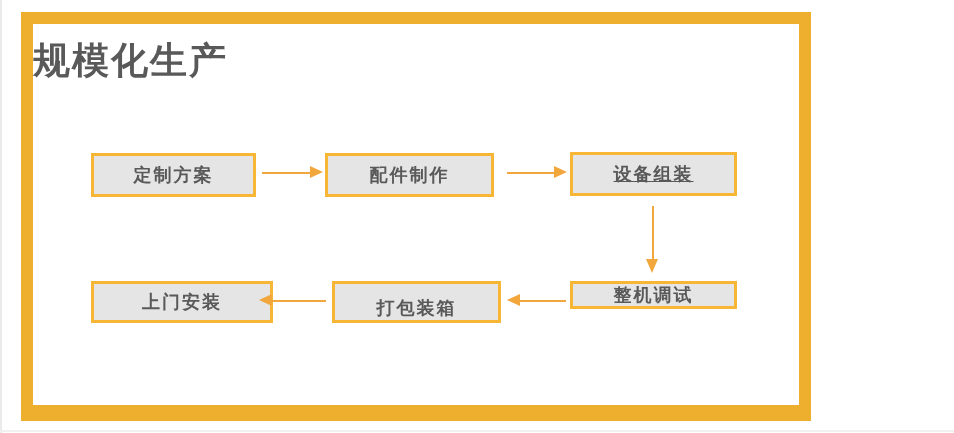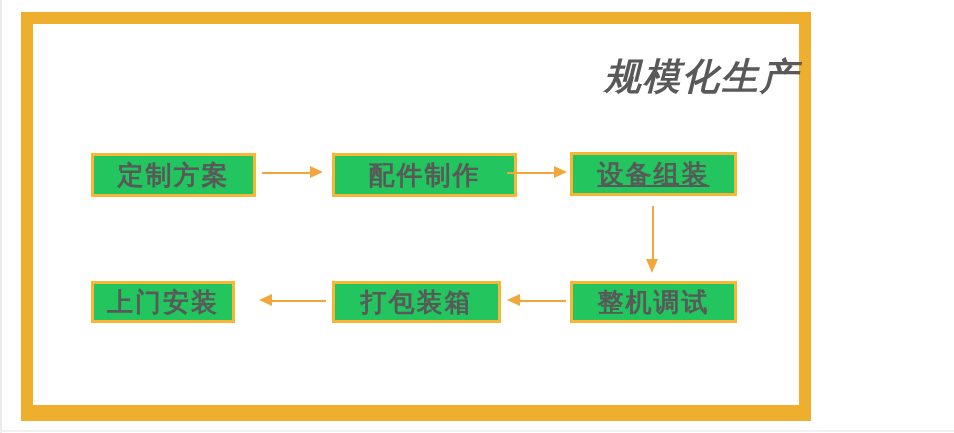--- a/index.html
+++ b/index.html
@@ -27,43 +27,42 @@
     background:#F1F1F1;
   }
   .frame{
     position:absolute; left:21px; top:12px;
     width:790px; height:409px;
     border:12px solid var(--frame-border);
     border-bottom-width:16px;
     background:transparent;
   }
   .title{
-    margin-top:34px;
-    text-align:right;
+    margin-top:18px;
+    text-align:left;
     font-size:37px;
     font-weight:bold;
     letter-spacing:2px;
     color:var(--text);
     line-height:1;
-    font-style:italic;
   }
   .node{
     position:absolute;
-    background:#22c55e;
+    background:#e5e5e5;
     border:3px solid var(--node-border);
     display:flex; align-items:center; justify-content:center;
-    font-size:26px; font-weight:bold; letter-spacing:2px;
+    font-size:18px; font-weight:bold; letter-spacing:2px;
     color:var(--text);
   }
   .n1{ left:91px;  top:153px; width:165px; height:44px; }
-  .n2{ left:332px; top:153px; width:185px; height:44px; }
+  .n2{ left:325px; top:153px; width:169px; height:44px; }
   .n3{ left:570px; top:152px; width:167px; height:44px;text-decoration:underline; }
-  .n4{ left:570px; top:281px; width:167px; height:42px; }
+  .n4{ left:570px; top:281px; width:167px; height:28px; }
   .n5{ left:332px; top:281px; width:169px; height:42px;align-items:flex-end; }
-  .n6{ left:91px;  top:281px; width:144px; height:42px; }
+  .n6{ left:91px;  top:281px; width:182px; height:42px; }
 
   .arrow{ position:absolute; }
   .arrow .shaft{ position:absolute; background:var(--arrow); }
   .arrow .head{ position:absolute; width:0; height:0; }
 
   .arrow-right{ height:15px; }
   .arrow-right .shaft{ left:0; right:12px; top:6.5px; height:2px; }
   .arrow-right .head{
     right:0; top:1px;
     border-top:6.5px solid transparent;

